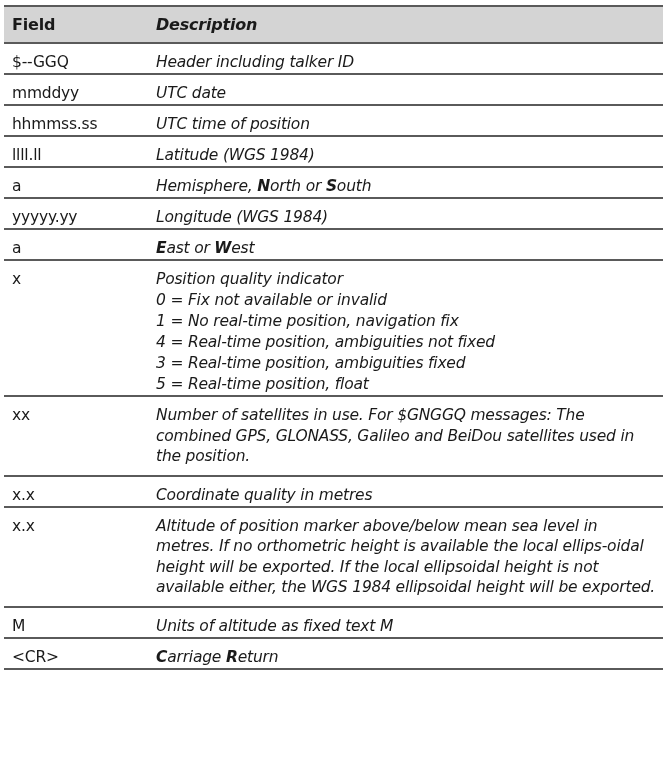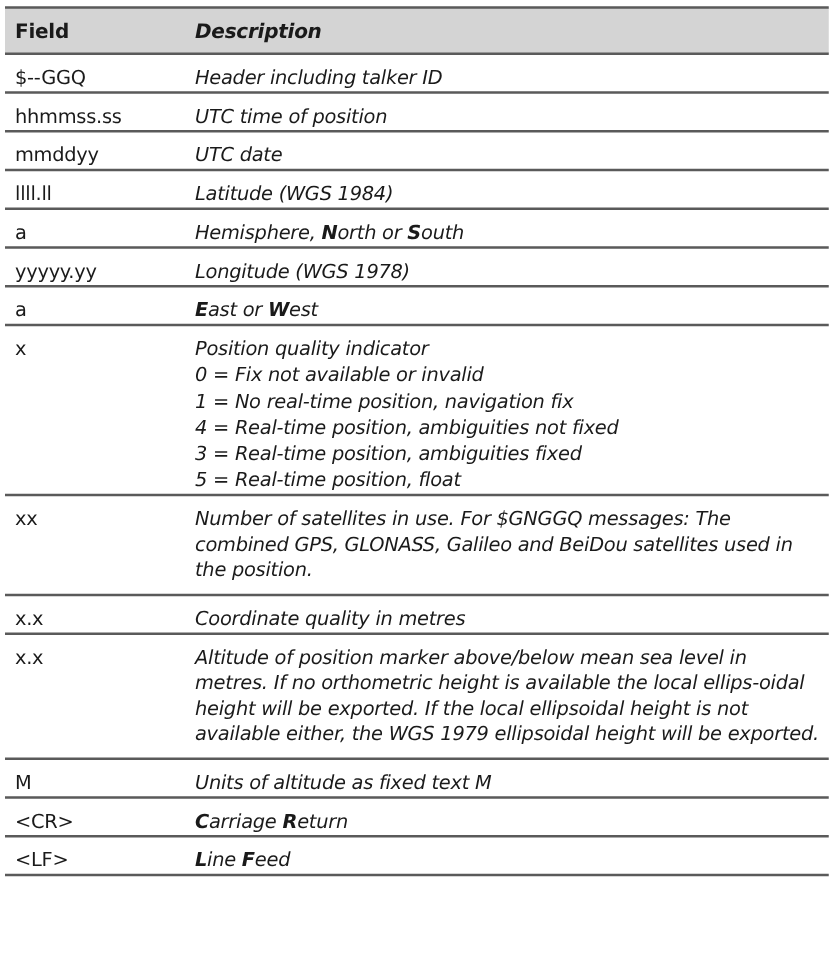--- a/index.html
+++ b/index.html
@@ -83,38 +83,38 @@
       <td class="col-field">
           <span class="cell-line">$--GGQ</span>
         </td>
       <td class="col-desc">
           <span class="cell-line">Header including talker ID</span>
         </td>
     </tr>
 
     <tr class="main-row">
       <td class="col-field">
+          <span class="cell-line">mmddyy</span>
+        </td>
+      <td class="col-desc">
+          <span class="cell-line">UTC date</span>
+        </td>
+    </tr>
+
+    <tr class="main-row">
+      <td class="col-field">
           <span class="cell-line">hhmmss.ss</span>
         </td>
       <td class="col-desc">
           <span class="cell-line">UTC time of position</span>
         </td>
     </tr>
 
     <tr class="main-row">
       <td class="col-field">
-          <span class="cell-line">mmddyy</span>
-        </td>
-      <td class="col-desc">
-          <span class="cell-line">UTC date</span>
-        </td>
-    </tr>
-
-    <tr class="main-row">
-      <td class="col-field">
           <span class="cell-line">llll.ll</span>
         </td>
       <td class="col-desc">
           <span class="cell-line">Latitude (WGS 1984)</span>
         </td>
     </tr>
 
     <tr class="main-row">
       <td class="col-field">
           <span class="cell-line">a</span>
@@ -122,21 +122,21 @@
       <td class="col-desc">
           <span class="cell-line"><span>Hemisphere, </span><span class="b">N</span><span>orth or </span><span class="b">S</span><span>outh</span></span>
         </td>
     </tr>
 
     <tr class="main-row">
       <td class="col-field">
           <span class="cell-line">yyyyy.yy</span>
         </td>
       <td class="col-desc">
-          <span class="cell-line">Longitude (WGS 1978)</span>
+          <span class="cell-line">Longitude (WGS 1984)</span>
         </td>
     </tr>
 
     <tr class="main-row">
       <td class="col-field">
           <span class="cell-line">a</span>
         </td>
       <td class="col-desc">
           <span class="cell-line"><span class="b">E</span><span>ast or </span><span class="b">W</span><span>est</span></span>
         </td>
@@ -172,21 +172,21 @@
       <td class="col-desc">
           <span class="cell-line">Coordinate quality in metres</span>
         </td>
     </tr>
 
     <tr class="main-row">
       <td class="col-field">
           <span class="cell-line">x.x</span>
         </td>
       <td class="col-desc">
-          <span class="cell-para">Altitude of position marker above/below mean sea level in metres. If no orthometric height is available the local ellips-oidal height will be exported. If the local ellipsoidal height is not available either, the WGS 1979 ellipsoidal height will be exported.</span>
+          <span class="cell-para">Altitude of position marker above/below mean sea level in metres. If no orthometric height is available the local ellips-oidal height will be exported. If the local ellipsoidal height is not available either, the WGS 1984 ellipsoidal height will be exported.</span>
         </td>
     </tr>
 
     <tr class="main-row">
       <td class="col-field">
           <span class="cell-line">M</span>
         </td>
       <td class="col-desc">
           <span class="cell-line">Units of altitude as fixed text M</span>
         </td>
@@ -195,22 +195,14 @@
 
     <tr class="main-row">
       <td class="col-field">
           <span class="cell-line">&lt;CR&gt;</span>
         </td>
       <td class="col-desc">
           <span class="cell-line"><span class="b">C</span><span>arriage </span><span class="b">R</span><span>eturn</span></span>
         </td>
     </tr>
 
-    <tr class="main-row">
-      <td class="col-field">
-          <span class="cell-line">&lt;LF&gt;</span>
-        </td>
-      <td class="col-desc">
-          <span class="cell-line"><span class="b">L</span><span>ine </span><span class="b">F</span><span>eed</span></span>
-        </td>
-    </tr>
   </tbody>
 </table>
 
 </body></html>

